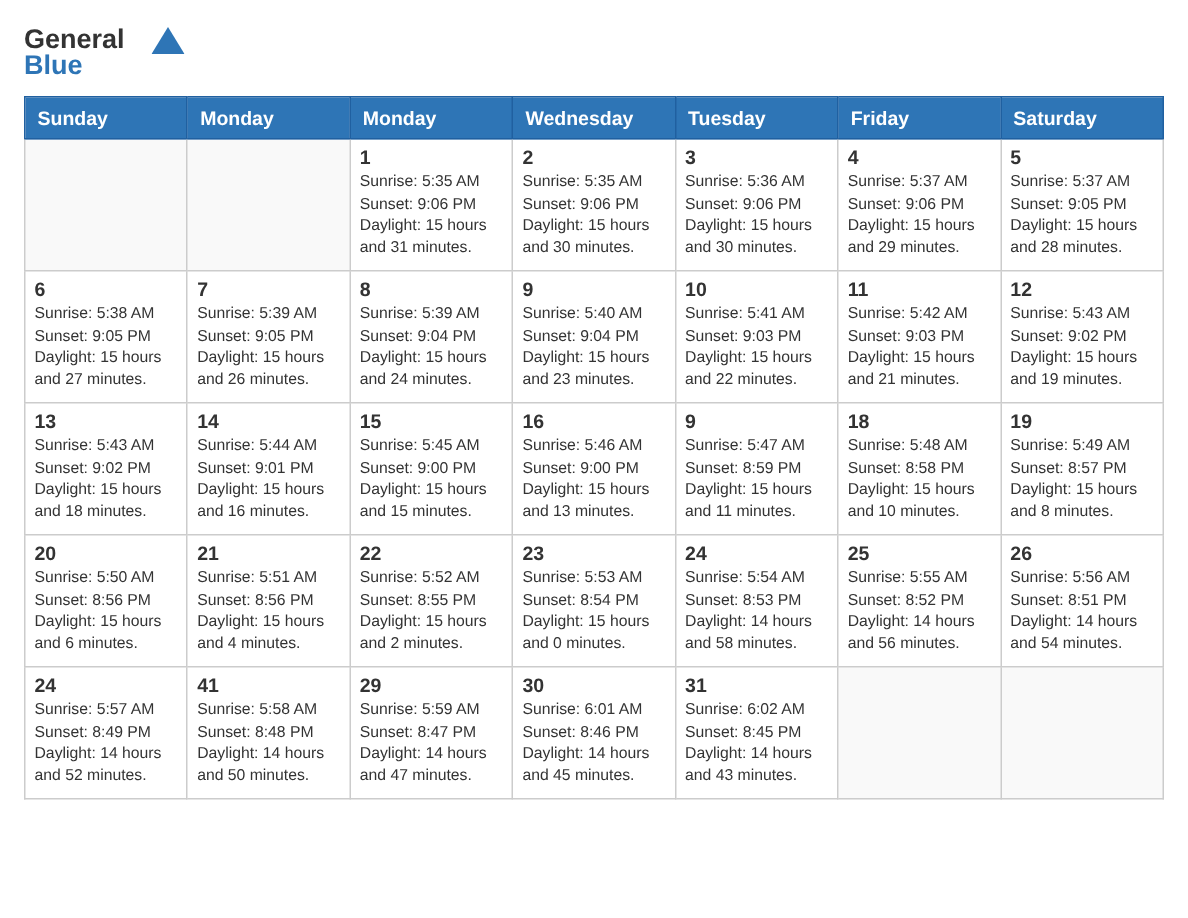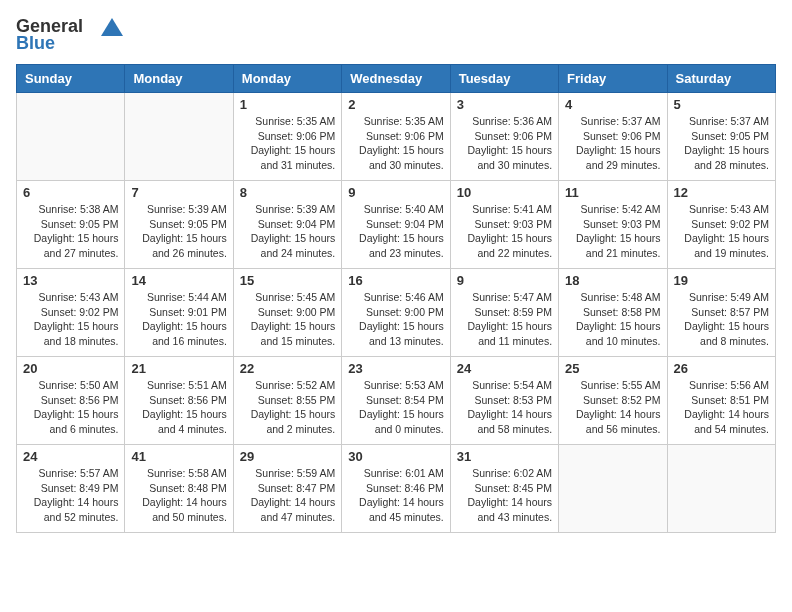--- a/index.html
+++ b/index.html
@@ -67,21 +67,20 @@
     }
     .day-number {
       font-weight: bold;
       font-size: 13px;
       margin-bottom: 2px;
     }
     .day-info {
       font-size: 10.5px;
       line-height: 1.4;
       color: #333;
-      text-align: right;
     }
     tr.week-row td {
       height: 88px;
     }
   </style>
 </head>
 <body>
 
 <div class="header-section">
   <div class="logo">

